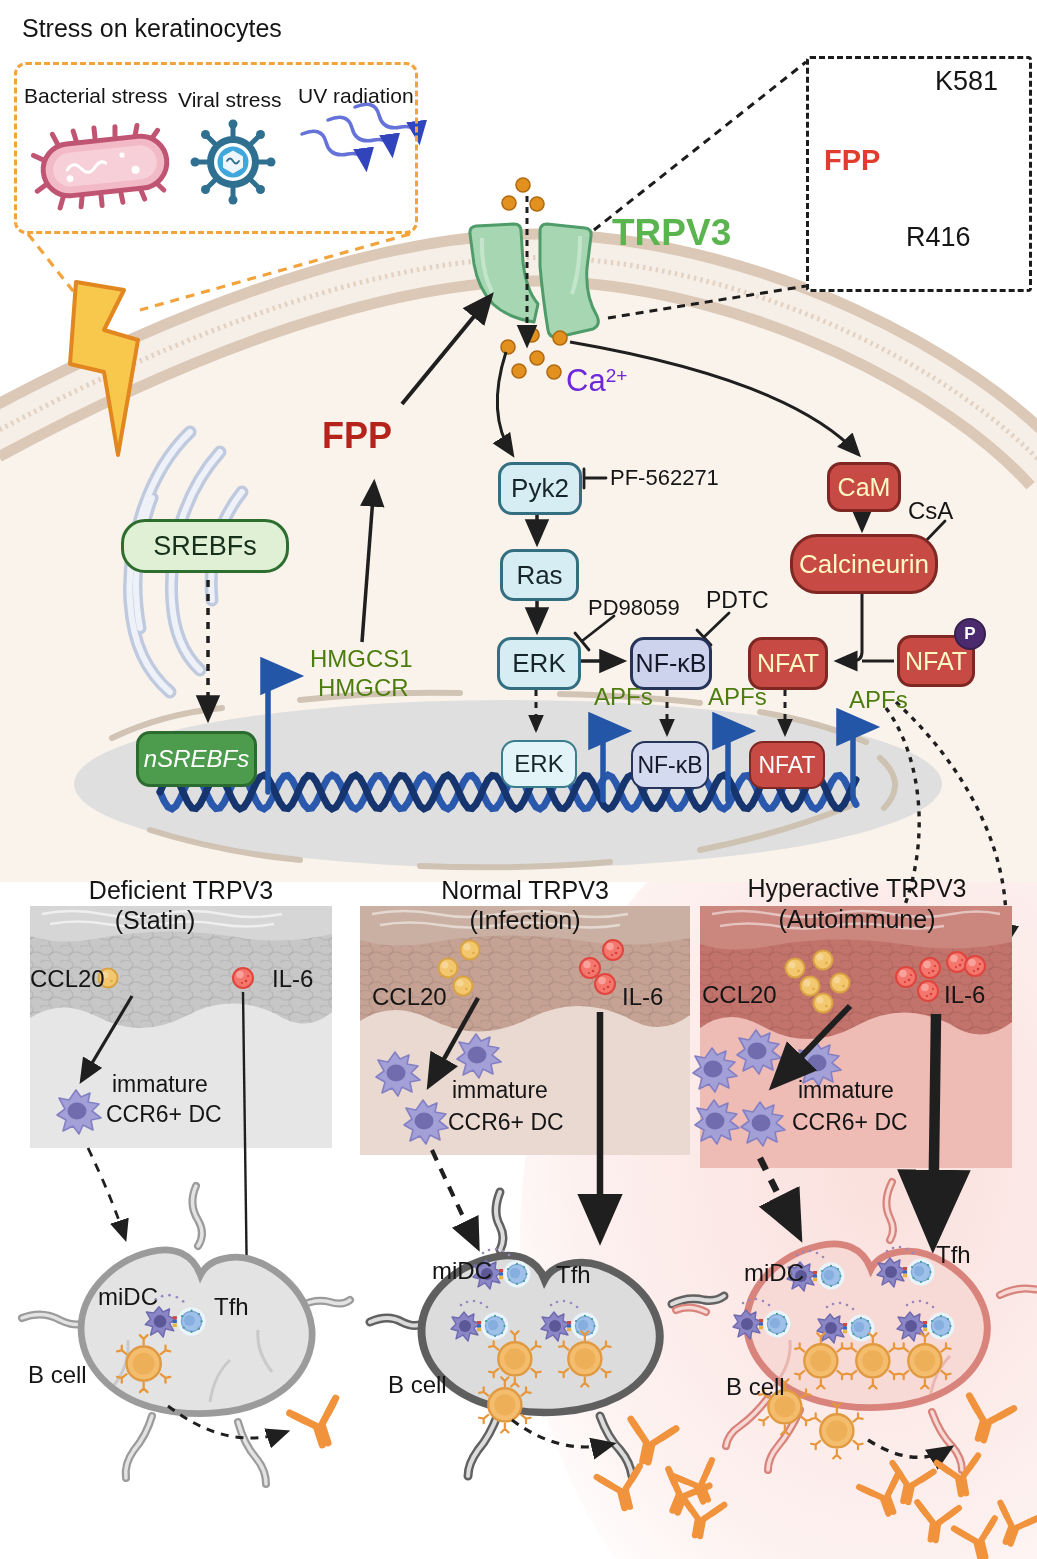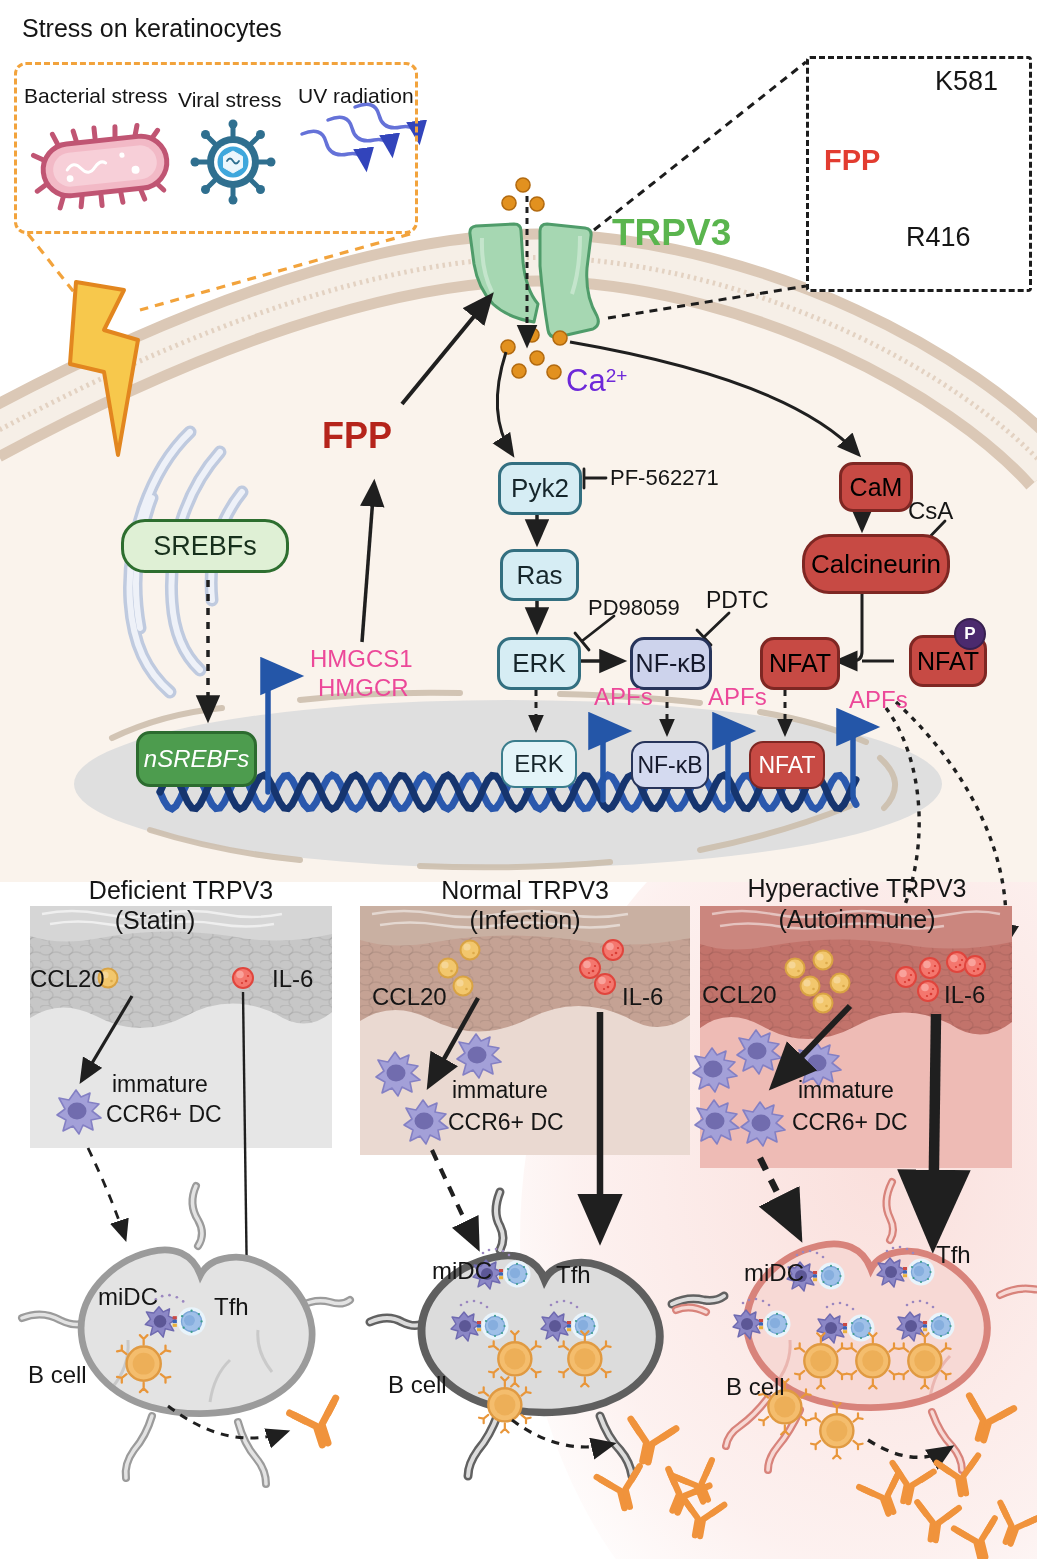--- a/index.html
+++ b/index.html
@@ -7,28 +7,28 @@
        font-family:"Liberation Sans",sans-serif;}
   #art{position:absolute;left:0;top:0;z-index:1;}
   .lbl{position:absolute;z-index:3;color:#151515;white-space:nowrap;line-height:1.12;}
   .ctr{text-align:center;}
   .pill{position:absolute;z-index:3;display:flex;align-items:center;justify-content:center;
         border-radius:14px;white-space:nowrap;}
   .cyan{background:#d6edf4;border:3px solid #336f80;color:#16262b;}
   .cyan2{background:#e3f4f8;border:2.5px solid #3a7d8c;color:#16262b;}
   .lav{background:#cdd3ec;border:3px solid #27345a;color:#14182b;}
   .lav2{background:#d4daf0;border:2.5px solid #27345a;color:#14182b;}
-  .red{background:#c74a44;border:3px solid #7e2723;color:#000000;margin-left:12px;}
+  .red{background:#c74a44;border:3px solid #7e2723;color:#fef9c3;}
   .red2{background:#c74a44;border:2.5px solid #7e2723;color:#fff;}
   .grn1{background:#dff0d5;border:3px solid #2d6e2f;color:#17301c;}
   .grn2{background:#4d9c4e;border:3px solid #2c6b2f;color:#fff;}
   .pcirc{position:absolute;z-index:4;width:28px;height:28px;border-radius:50%;
          background:#4b2a6e;border:2px solid #37204f;color:#fff;display:flex;
          align-items:center;justify-content:center;font-size:17px;font-weight:bold;}
-  .darkred{color:#ec4899;}
+  .darkred{color:#4d7c0f;}
   .inset{position:absolute;z-index:2;border:3px dashed #1c1c1c;border-radius:4px;background:#fff;}
   .stressbox{position:absolute;z-index:2;border:3.5px dashed #f2a33c;border-radius:12px;}
   sup.ca{font-size:19px;vertical-align:9px;}
 </style>
 </head>
 <body>
 
 <div id="fig">
 
 <svg id="art" width="1037" height="1559" viewBox="0 0 1037 1559">

